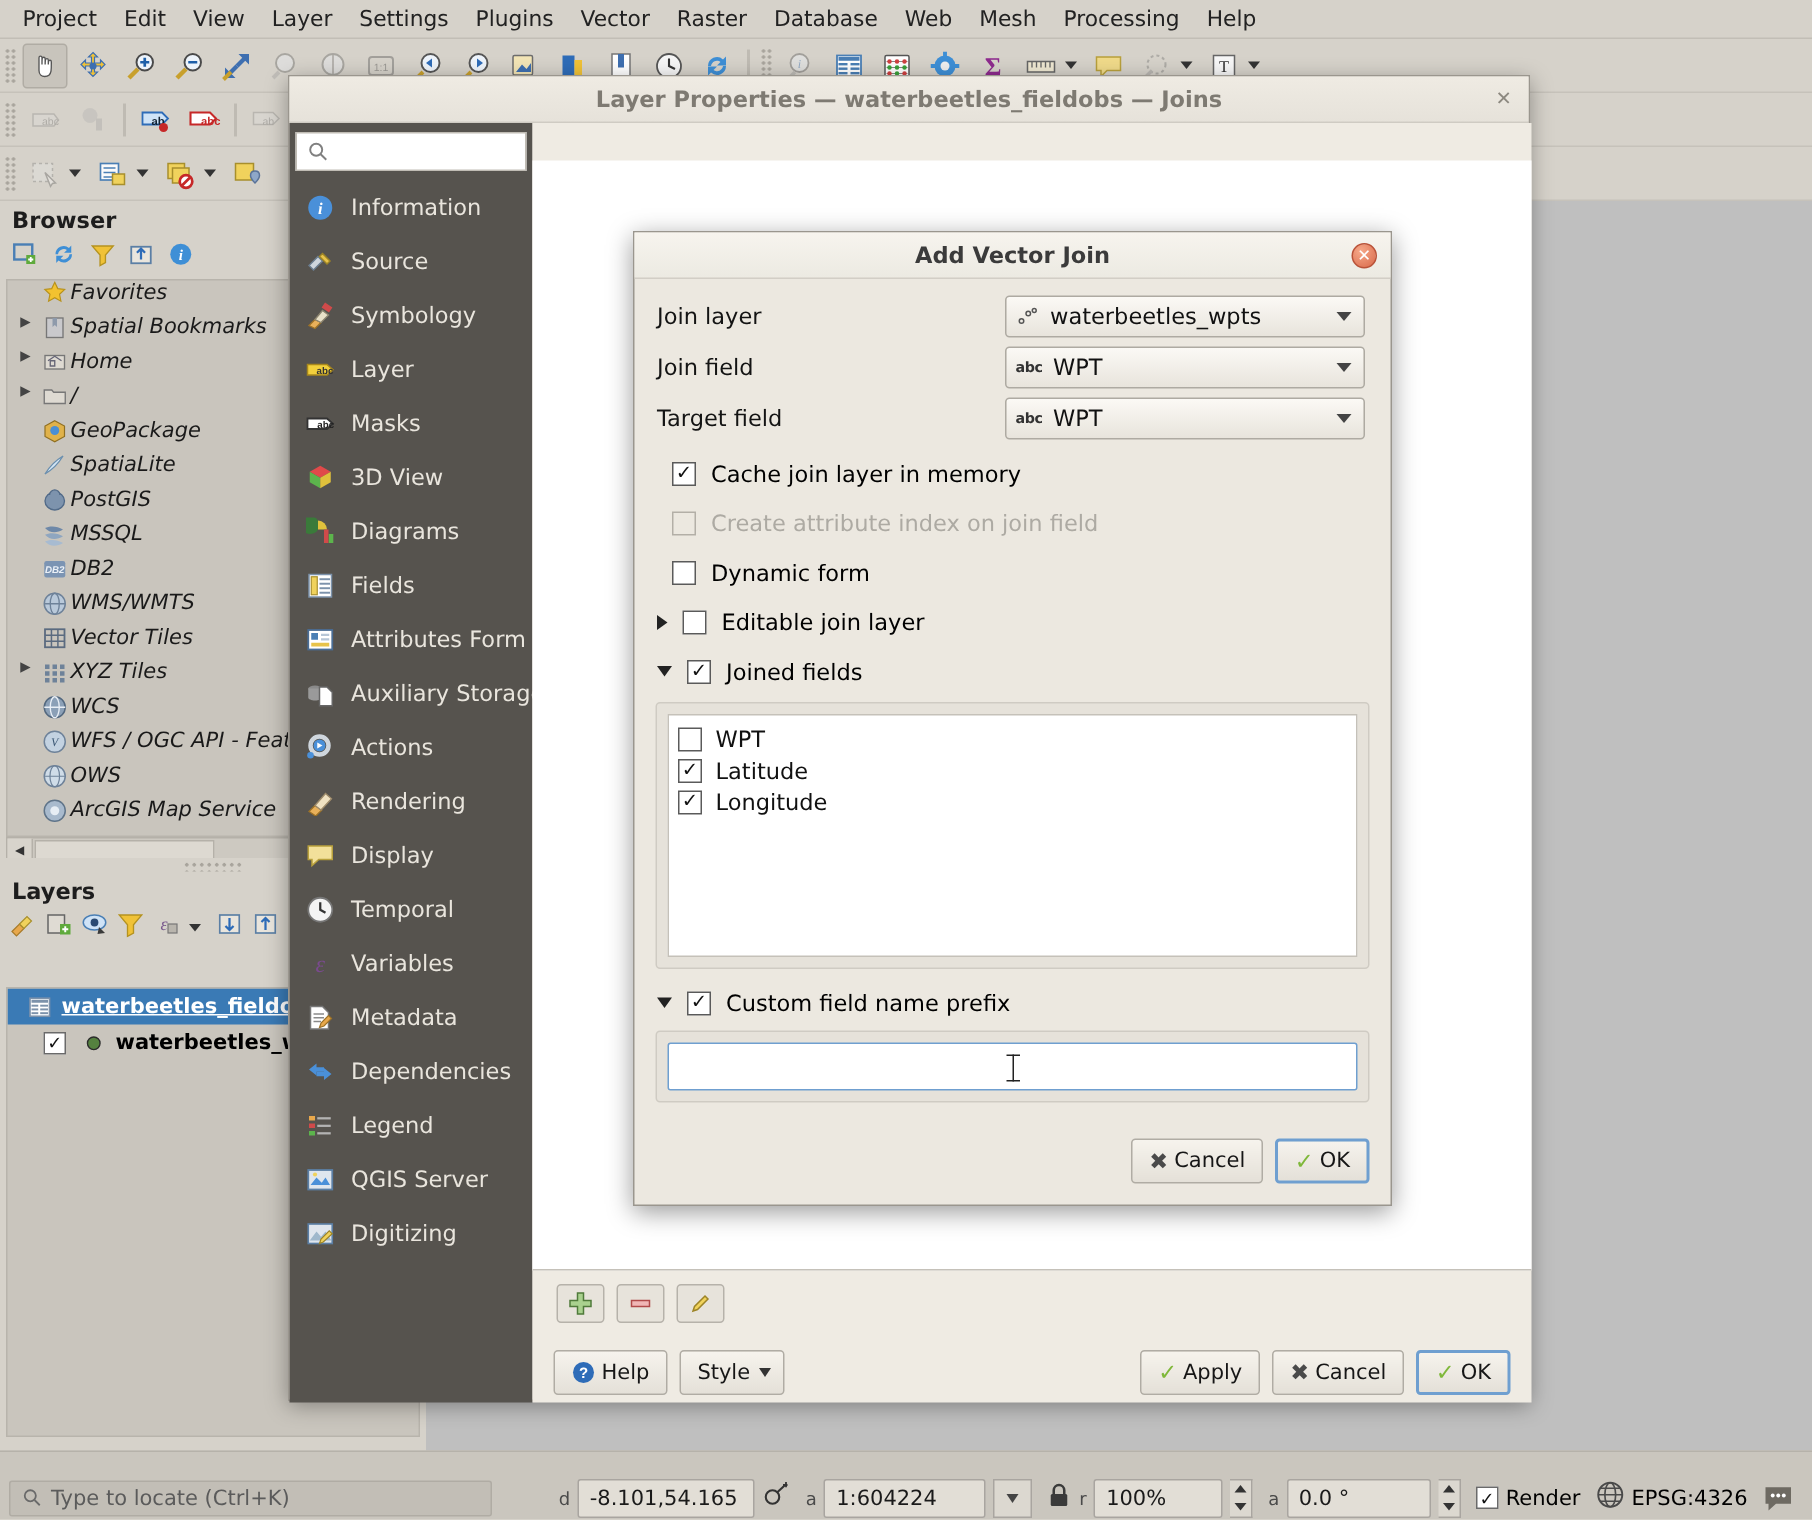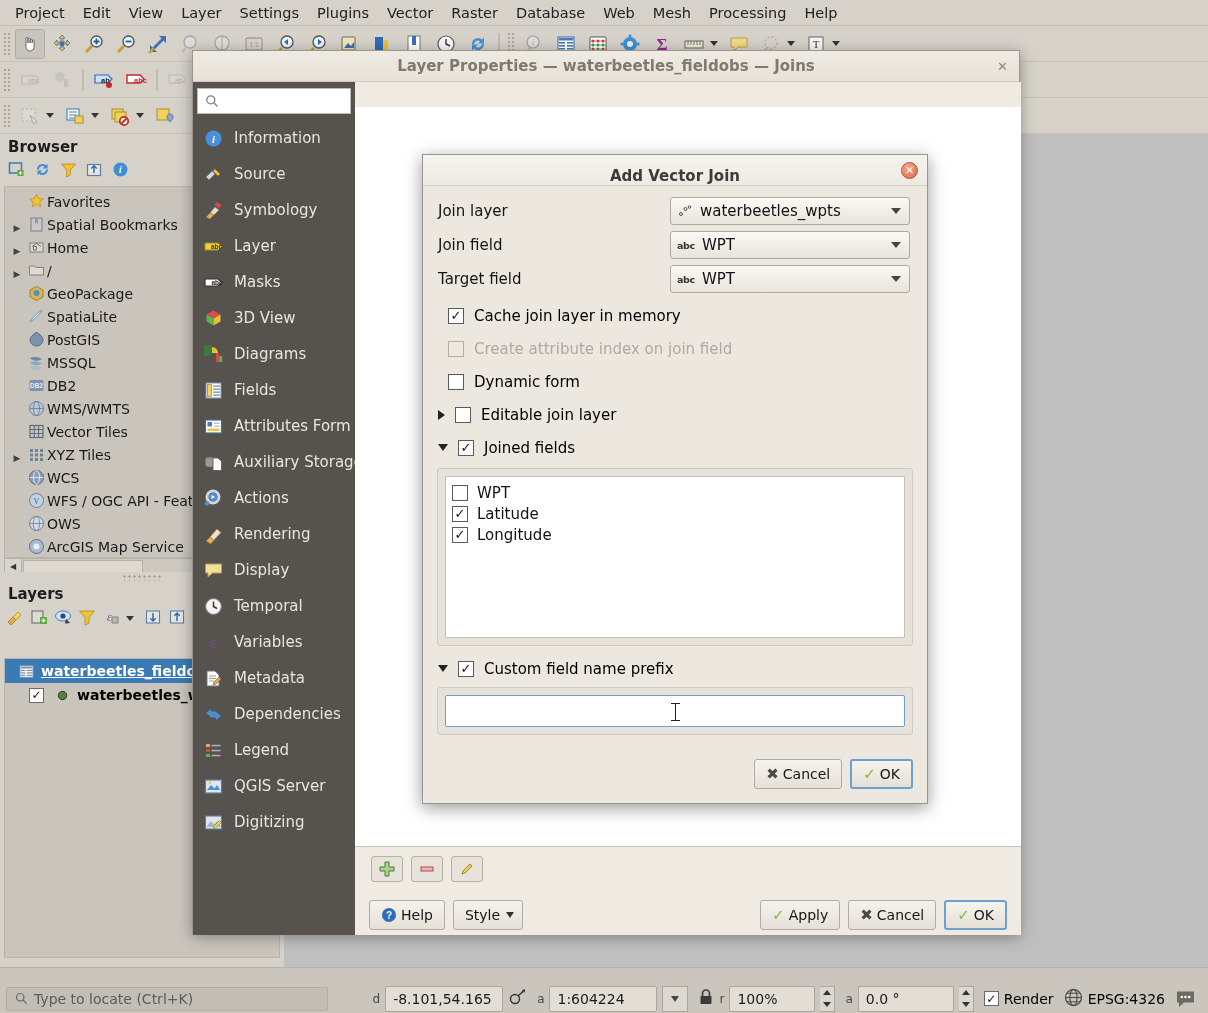--- a/index.html
+++ b/index.html
@@ -68,23 +68,24 @@
   #browser-toolbar {
     height: 26px; display: flex; align-items: center; padding-left: 8px; gap: 9px;
   }
   #browser-list {
     position: absolute; top: 52px; left: 4px; width: 276px; height: 372px;
     background: #c9c5bd;
     overflow: hidden;
     border: 1px solid #b8b4ac;
   }
   .tree-row {
-    display: flex; align-items: flex-end; height: 23px;
+    display: flex; align-items: flex-start; height: 23px;
     padding-left: 4px; font-size: 14px; color: #1a1a1a;
     white-space: nowrap;
+    font-style: italic;
   }
   .tree-exp {
     width: 16px; text-align: center; font-size: 9px; color: #444; flex: 0 0 16px;
   }
   .tree-ico { width: 22px; flex: 0 0 22px; display:flex; align-items:center; justify-content:center; }
   .hscroll {
     position:absolute; left:4px; top:424px; width:276px; height:17px;
     background:#cdc9c1; border:1px solid #b5b1a9; display:flex; align-items:center;
   }
   .hscroll .arrowbox {
@@ -223,21 +224,21 @@
 
   
   #avj {
     position:absolute; left:422px; top:154px; width:506px; height:650px;
     background:#ece8e0; border:1px solid #9a968e;
     box-shadow: 0 4px 16px rgba(0,0,0,0.4);
   }
   #avj-titlebar {
     height:31px; background:linear-gradient(#f7f4ee,#eceae2);
     border-bottom:1px solid #d2cec6;
-    display:flex;align-items:flex-end;justify-content:center;position:relative;
+    display:flex;align-items:center;justify-content:center;position:relative;
   }
   #avj-title { font-size:15px; font-weight:bold; color:#3b3b3b;}
   #avj-close {
     position:absolute; right:9px; top:7px; width:17px;height:17px;border-radius:50%;
     background:radial-gradient(circle at 35% 30%, #f6a98a, #d9694a);
     border:1px solid #b95238;
     display:flex;align-items:center;justify-content:center;
     color:#fff; font-size:11px; line-height:1;
   }
   .avj-row { display:flex; align-items:center; height:34px; padding-left:15px; }

